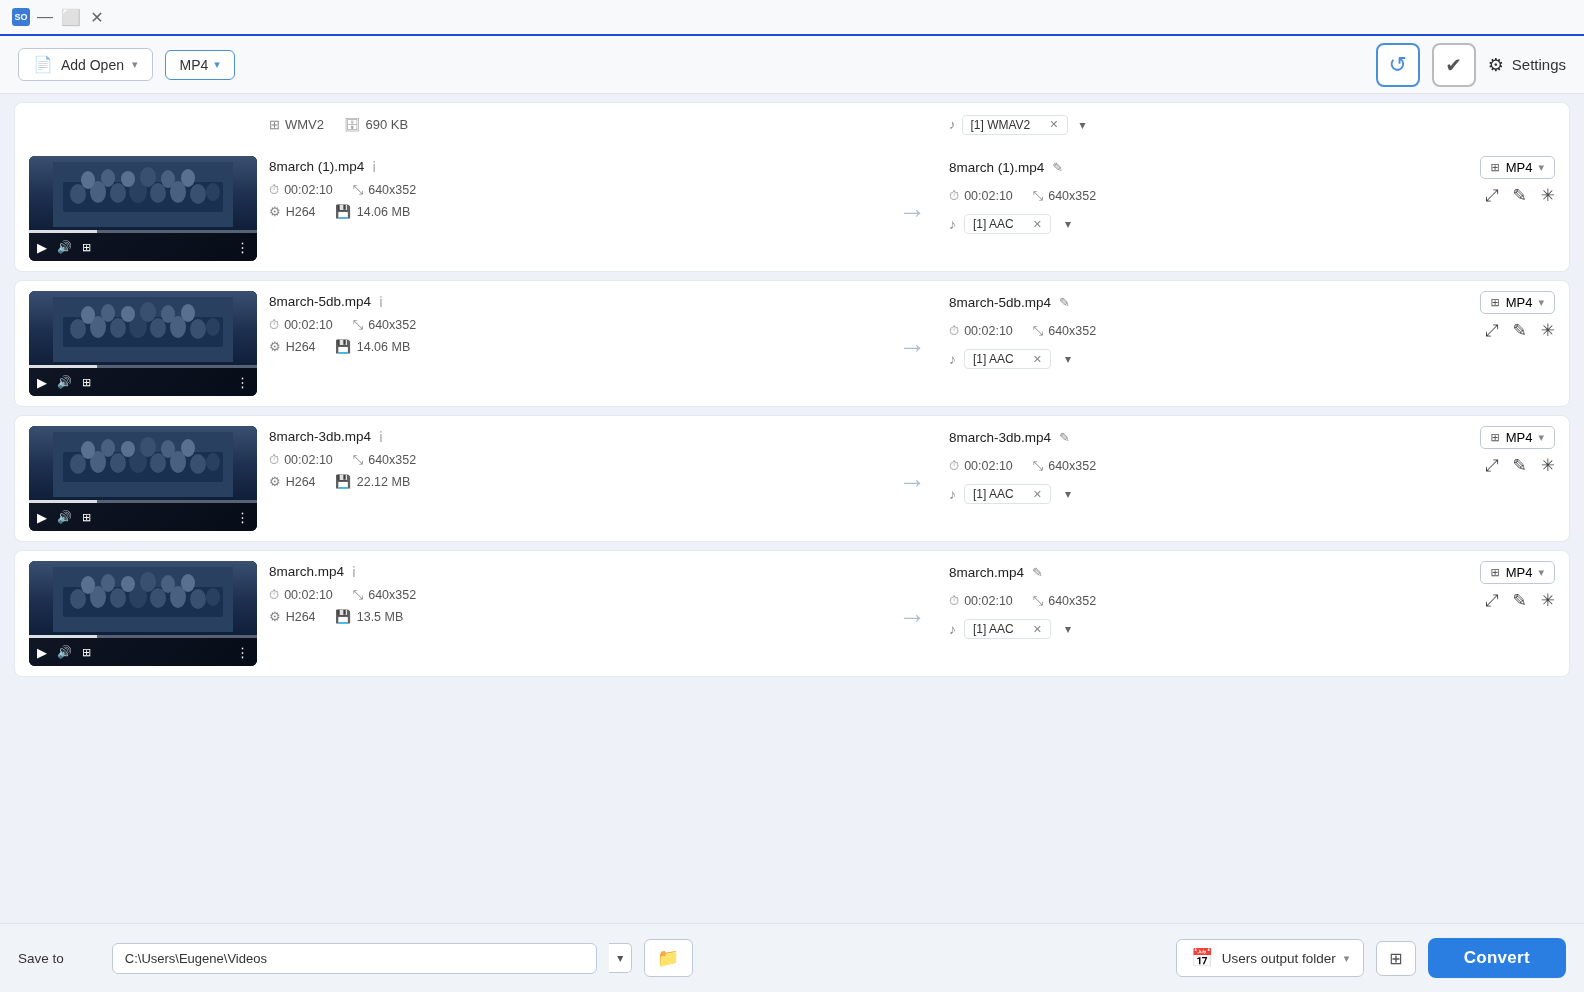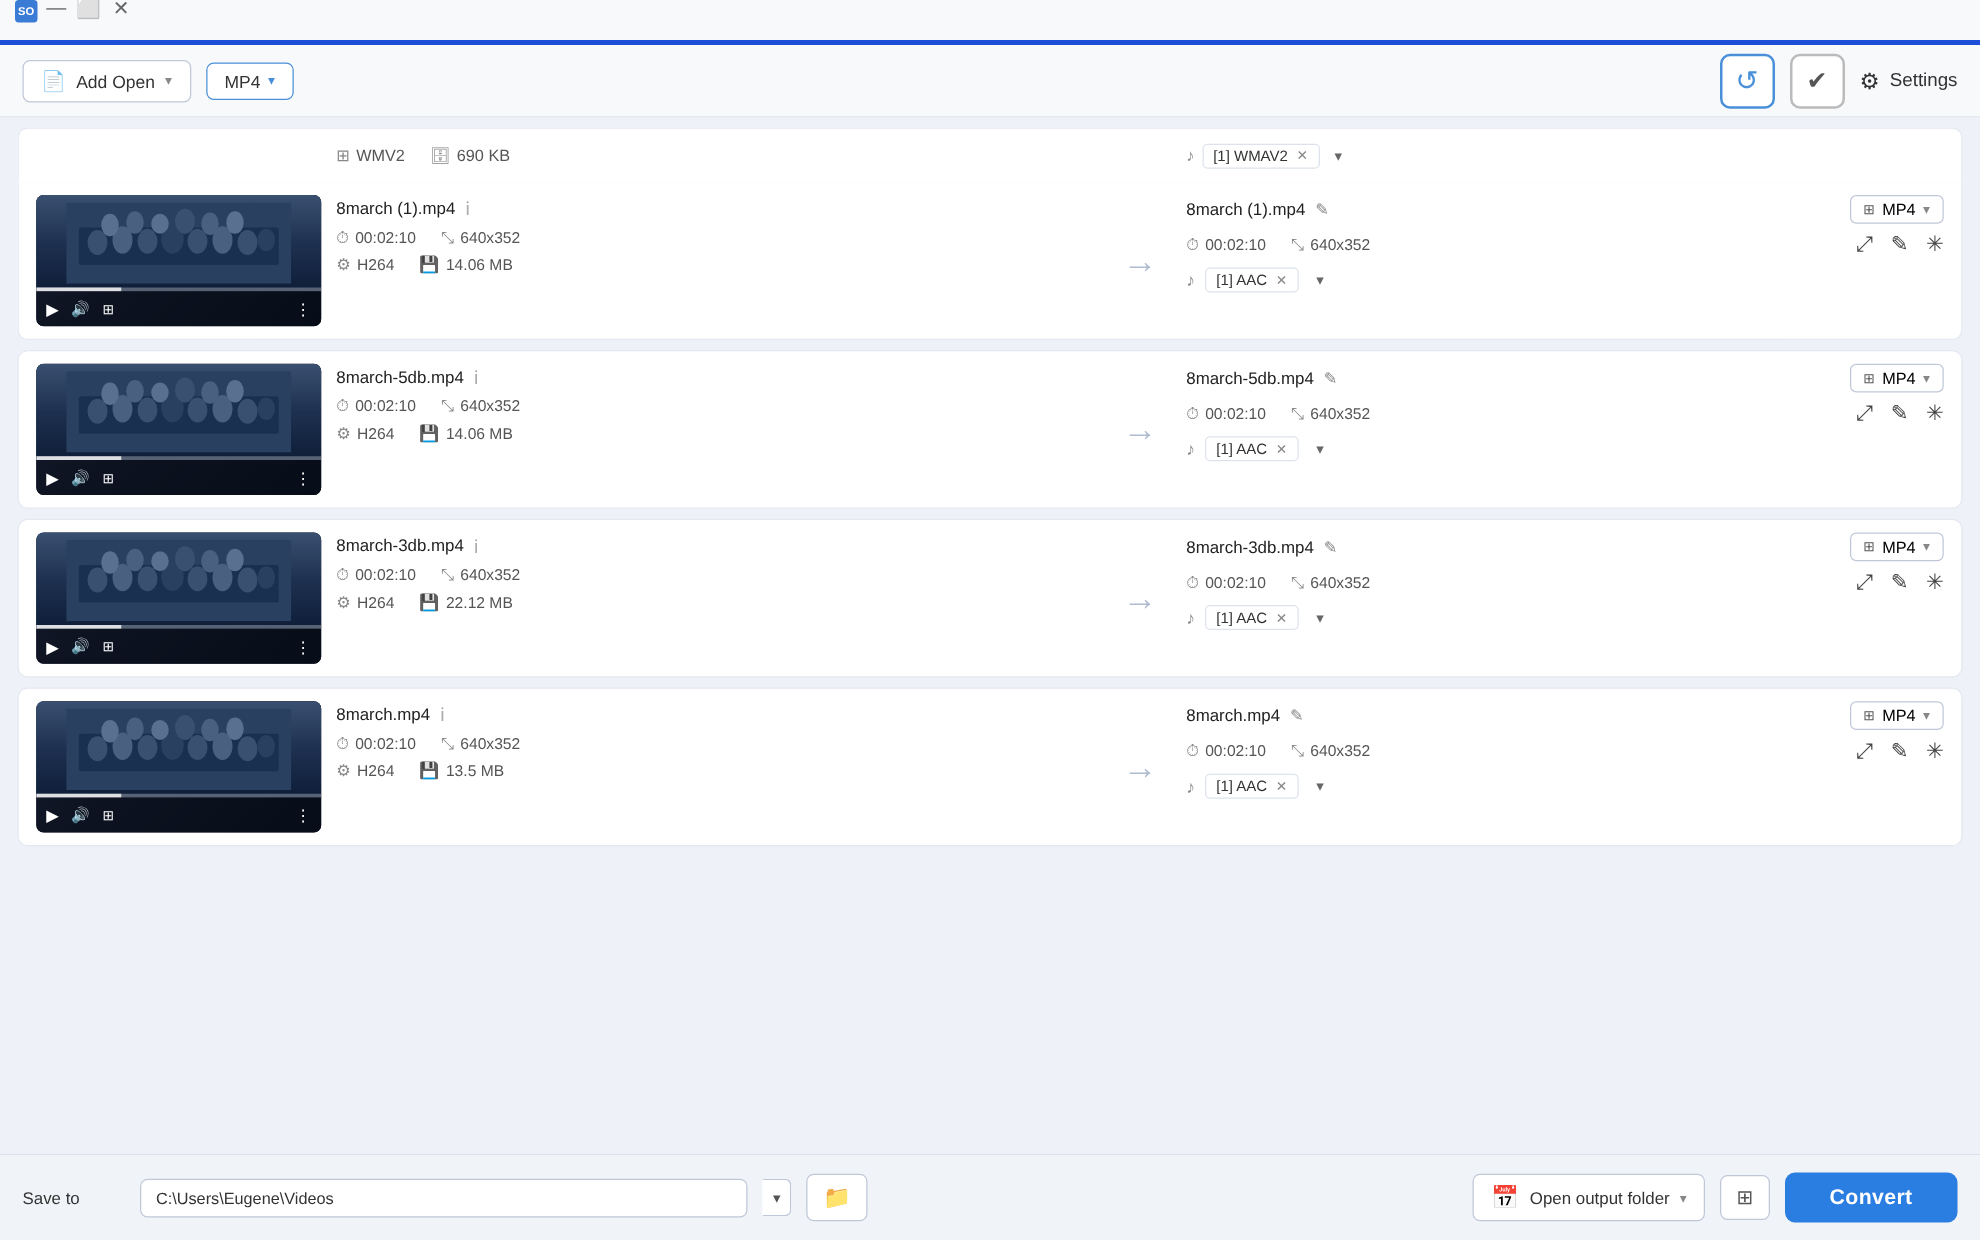--- a/index.html
+++ b/index.html
@@ -10,22 +10,23 @@
       height: 992px;
       overflow: hidden;
       display: flex;
       flex-direction: column;
     }
     
     .titlebar {
       background: #f8f9fb;
       height: 36px;
       display: flex;
+      align-items: center;
       padding: 0 12px;
-      border-bottom: 4px solid #1d4ed8;
+      border-bottom: 2px solid #1d4ed8;
       flex-shrink: 0;
     }
     .titlebar-icon {
       width: 18px; height: 18px;
       background: #3a7bd5;
       border-radius: 3px;
       margin-right: 8px;
       display: flex; align-items: center; justify-content: center;
       color: white; font-size: 10px; font-weight: bold;
     }
@@ -261,21 +262,21 @@
     }
     .action-icon {
       font-size: 17px; color: #444; cursor: pointer;
     }
     .audio-row {
       display: flex; align-items: center; gap: 8px;
       margin-top: 2px;
     }
     .audio-icon { font-size: 14px; color: #888; }
     .audio-tag {
-      display: flex; align-items: center; gap: 5px;
+      display: flex; align-items: center; gap: 17px;
       background: white;
       border: 1px solid #dde2ec;
       border-radius: 4px;
       padding: 2px 8px;
       font-size: 12px;
       color: #333;
     }
     .audio-close {
       font-size: 11px; color: #888; cursor: pointer; margin-left: 2px;
     }
@@ -836,21 +837,21 @@
 <div class="footer">
   <span class="save-to-label">Save to</span>
   <input class="save-path-input" type="text" value="C:\Users\Eugene\Videos" style="">
   <button class="path-dropdown-btn">▾</button>
   <button class="folder-btn">
     <span>📁</span>
   </button>
   <div class="footer-spacer"></div>
   <button class="open-folder-btn">
     <span style="font-size:18px;">📅</span>
-    <span>Open output folder</span>
+    <span>Users output folder</span>
     <span style="font-size:11px;color:#888;">▾</span>
   </button>
   <button class="grid-view-btn">
     <span>⊞</span>
   </button>
   <button class="convert-btn">
     <span>Convert</span>
   </button>
 </div>
 

